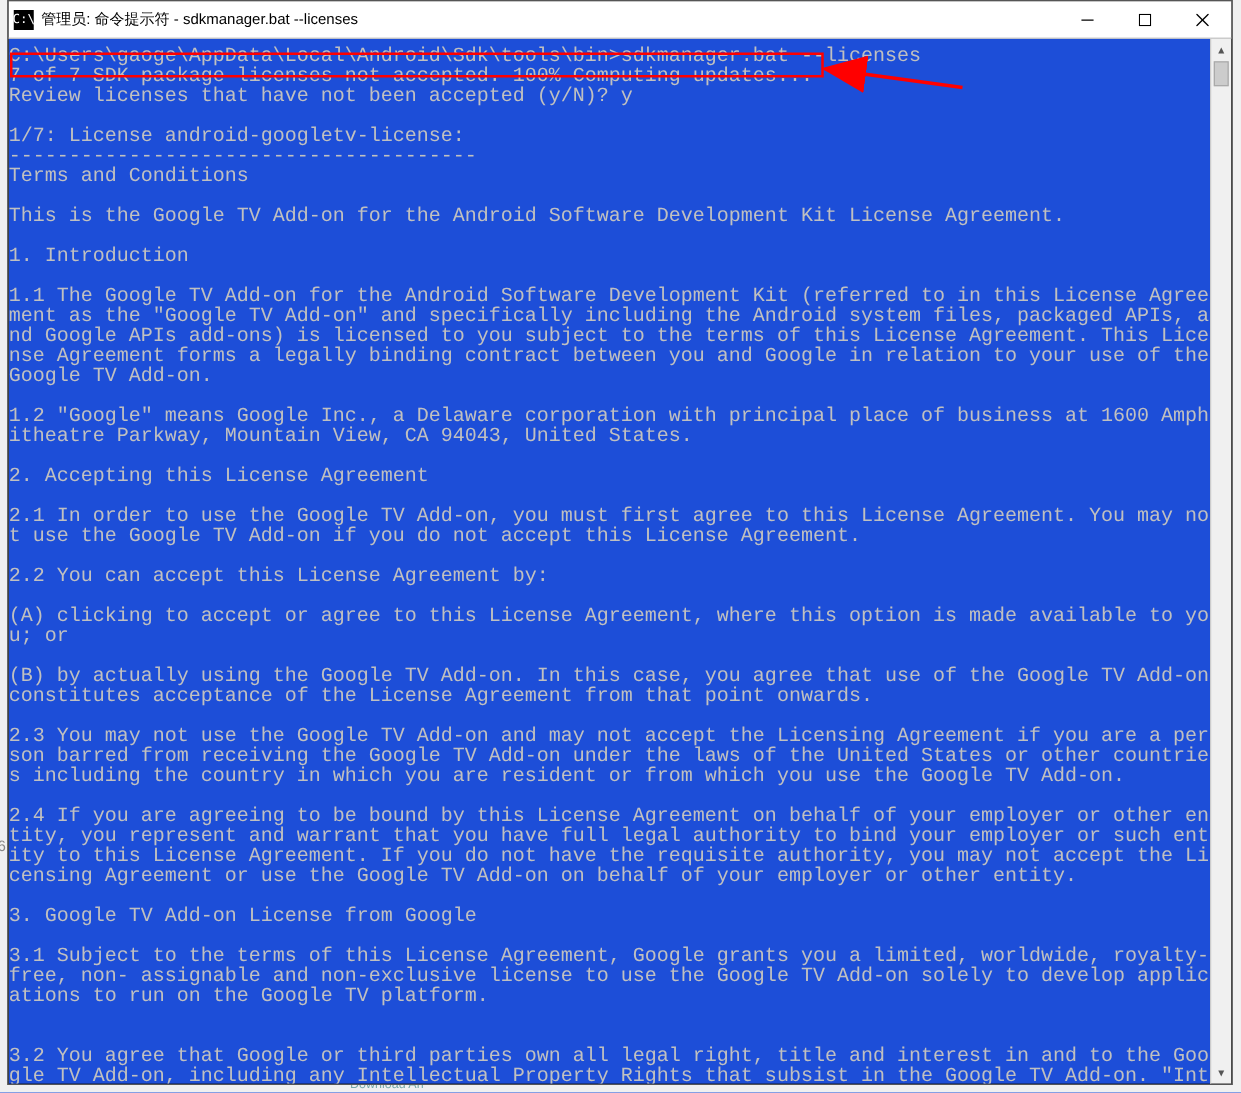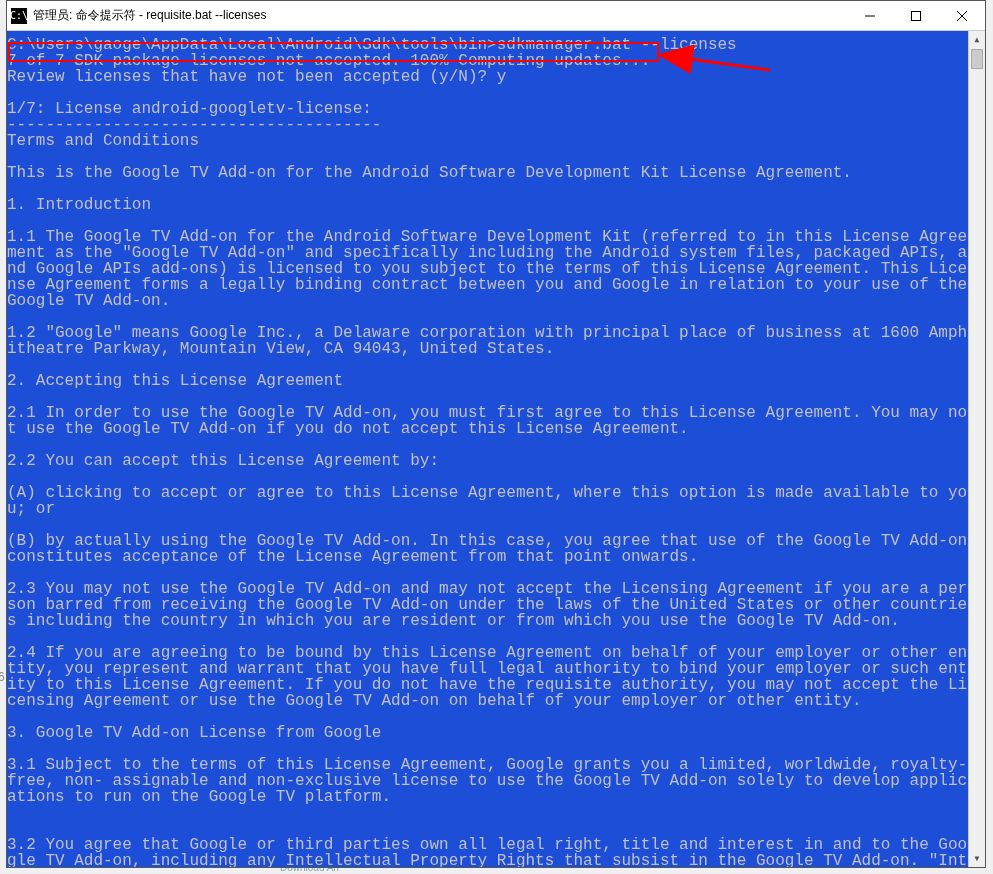--- a/index.html
+++ b/index.html
@@ -127,21 +127,21 @@
 </head>
 <body>
 
 <span class="faint-text" style="left:-2px; top:670px; font-size:12px;">6</span>
 <span class="faint-text" style="left:280px; bottom:1px; font-size:10px; color:#7aa;">Download An</span>
 
 <div class="window">
 
   <div class="titlebar">
     <div class="icon">C:\</div>
-    <div class="title">管理员: 命令提示符 - requisite.bat  --licenses</div>
+    <div class="title">管理员: 命令提示符 - sdkmanager.bat  --licenses</div>
     <div class="window-controls">
       <div class="win-btn">
         <svg viewBox="0 0 10 10">
             <line x1="0" y1="5" x2="10" y2="5" stroke="#000" stroke-width="1"></line>
           </svg>
       </div>
       <div class="win-btn">
         <svg viewBox="0 0 10 10">
             <rect x="0.5" y="0.5" width="9" height="9" fill="none" stroke="#000" stroke-width="1"></rect>
           </svg>

